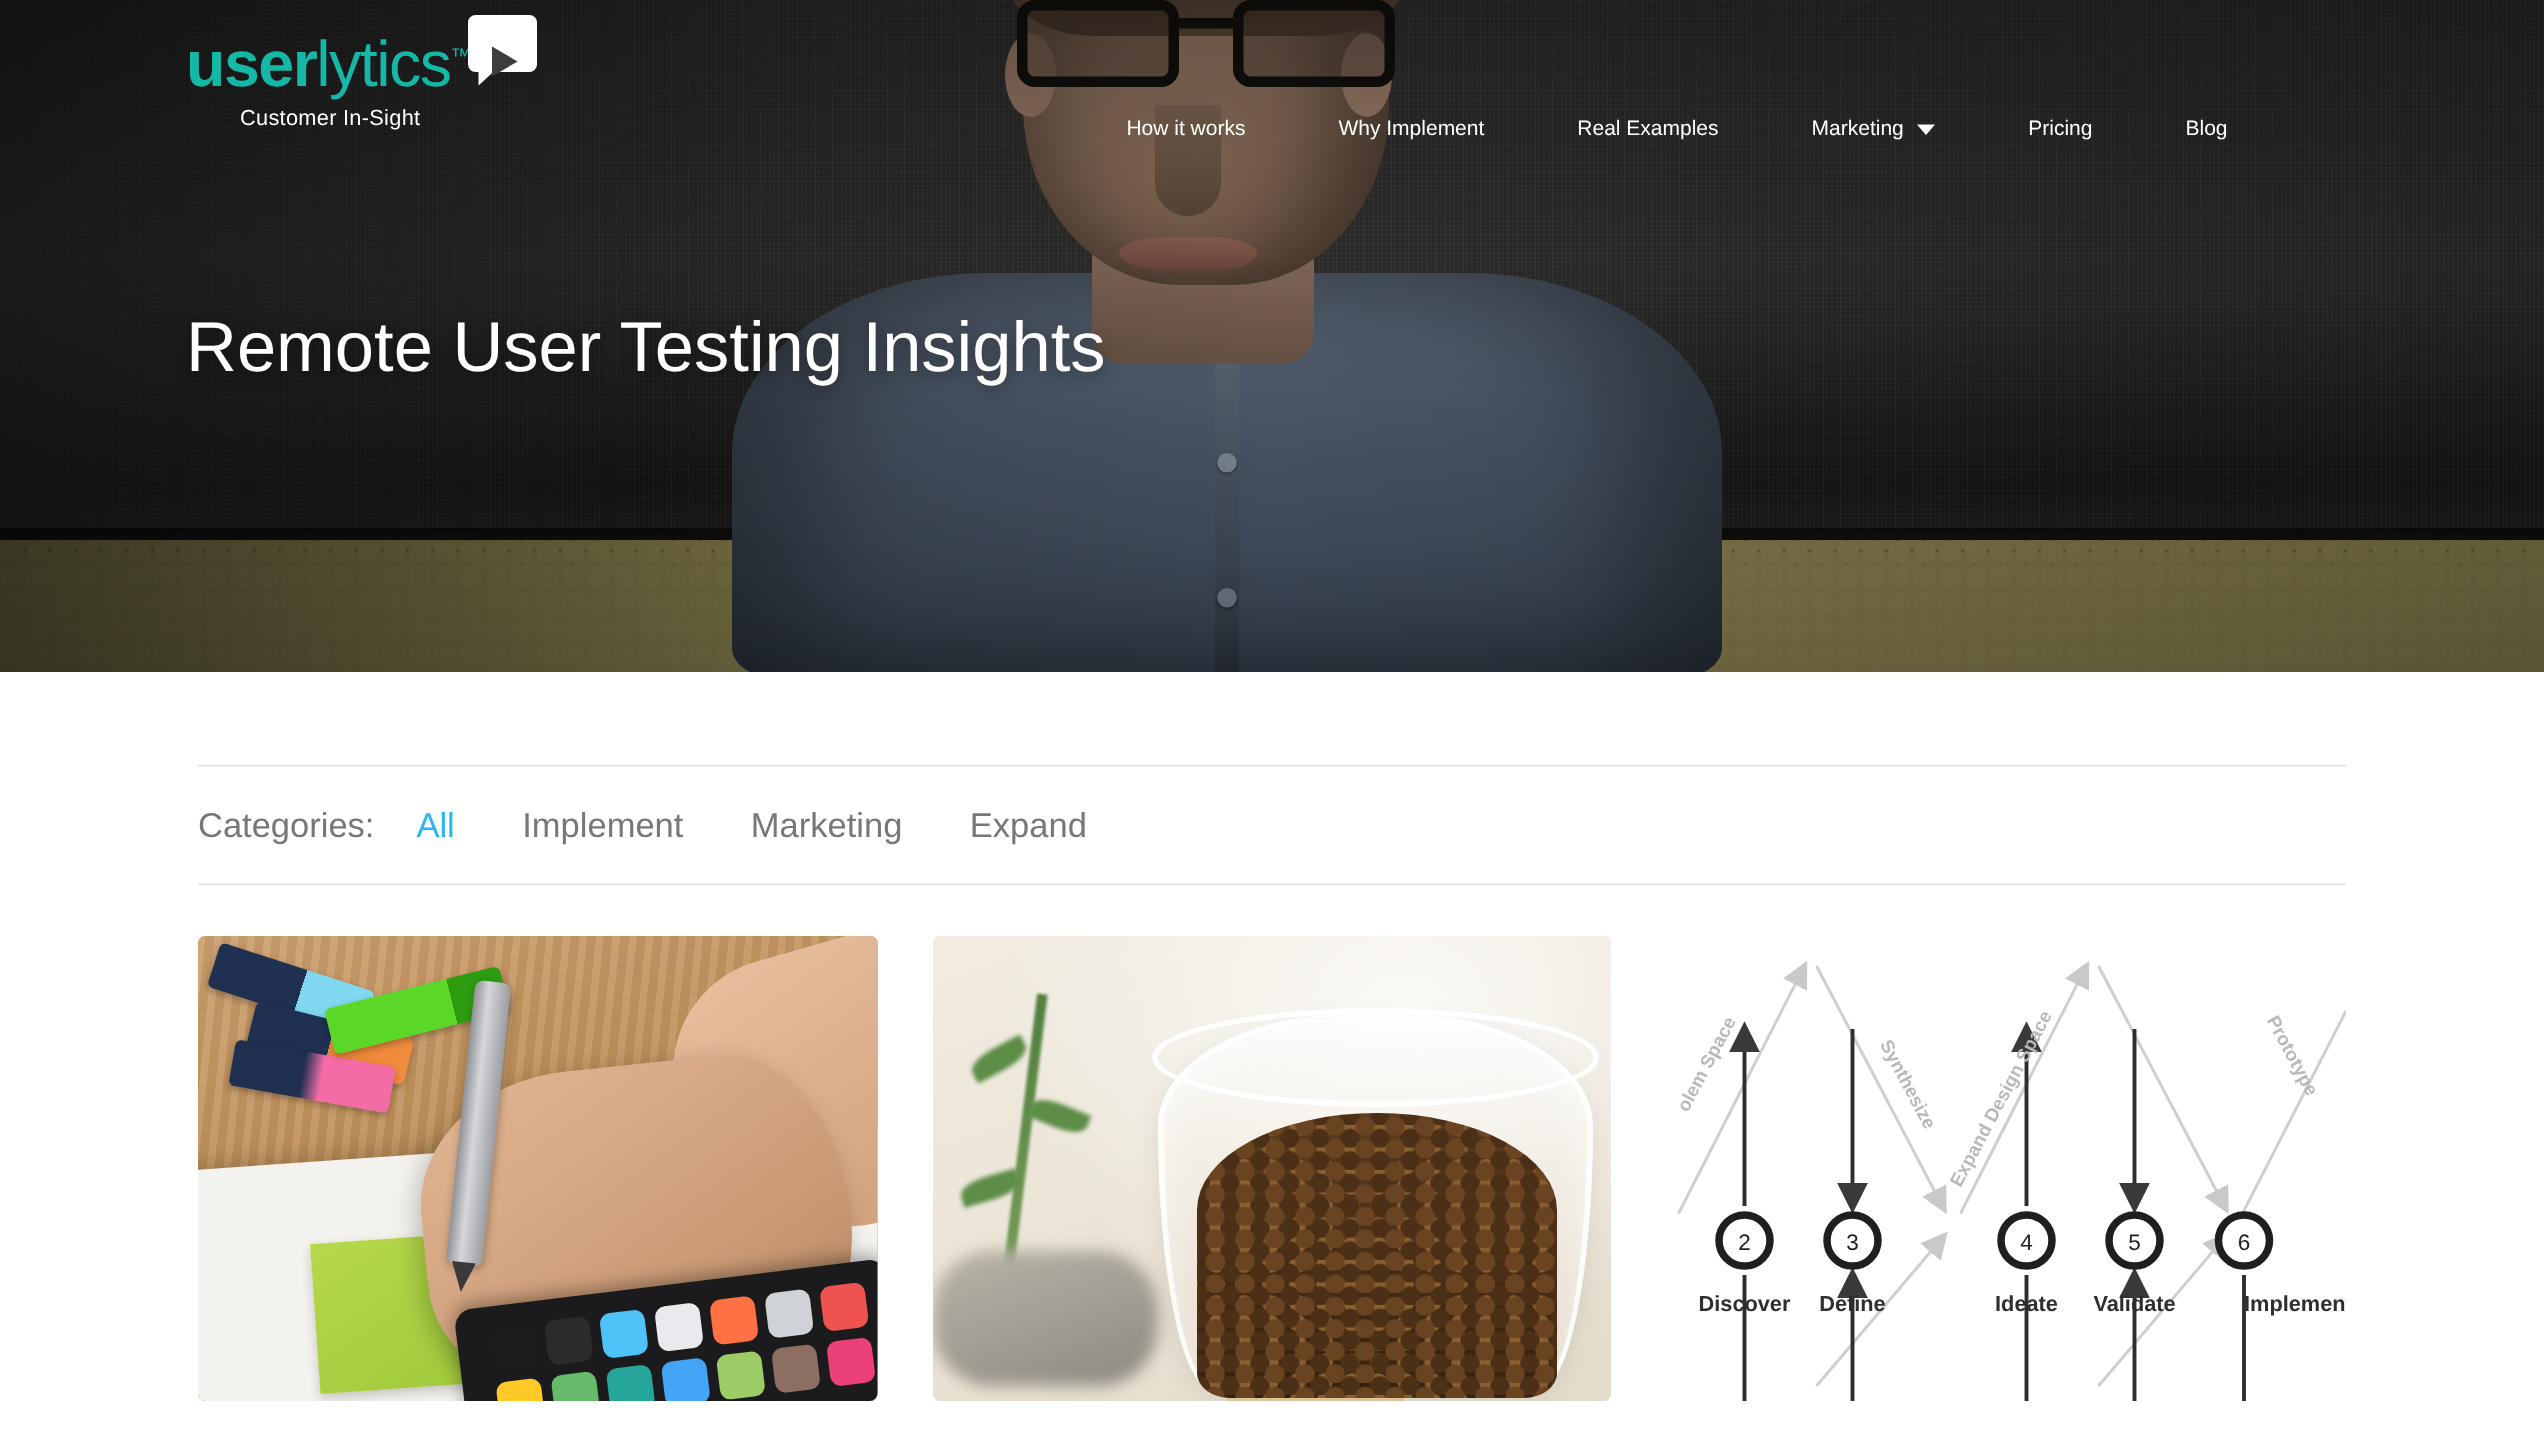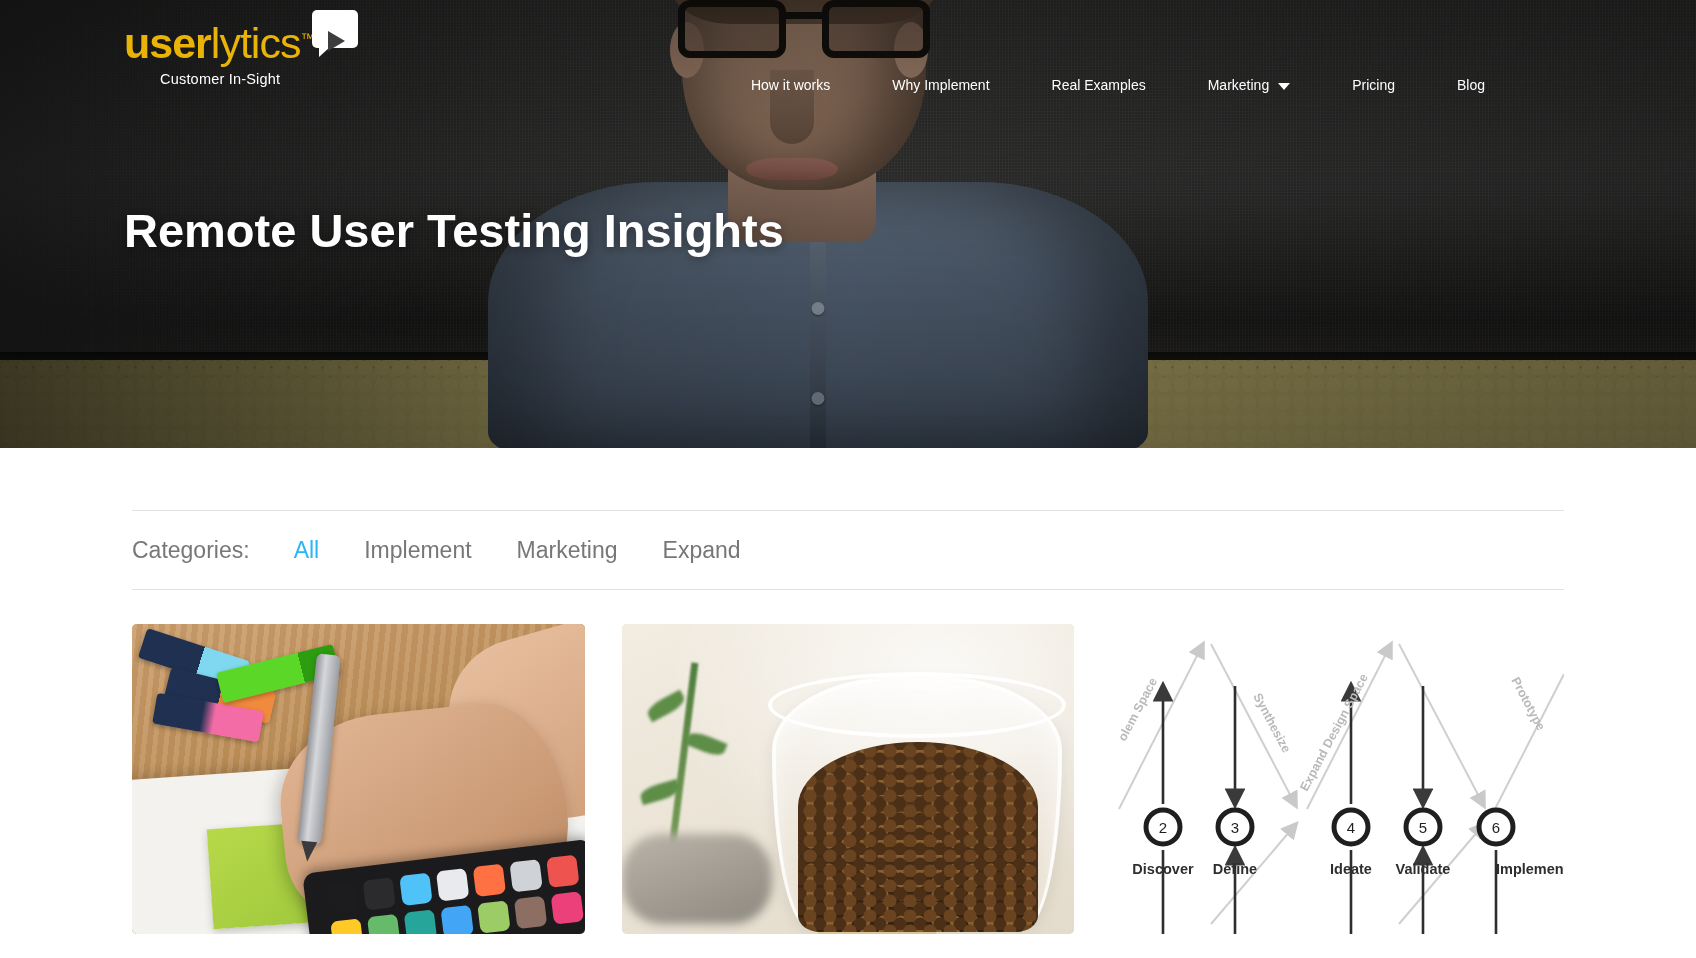--- a/index.html
+++ b/index.html
@@ -145,21 +145,21 @@
   }
 
   
   .header {
     position: absolute; inset: 0 0 auto 0; height: 125px; z-index: 20;
   }
   .logo {
     position: absolute; left: 124px; top: 22px; width: 240px; height: 82px;
   }
   .logo-word {
-    font-size: 43px; line-height: 1; color: #eab308; letter-spacing: -1px;
+    font-size: 43px; line-height: 1; color: #14b8a6; letter-spacing: -1px;
     white-space: nowrap;
   }
   .logo-word .bold { font-weight: 700; }
   .logo-word .light { font-weight: 300; }
   .logo-tm { font-size: 14px; vertical-align: super; font-weight: 400; }
   .logo-tag {
     margin-top: 6px; font-size: 14.5px; color: #ffffff; font-weight: 400;
     letter-spacing: 0.2px; padding-left: 36px;
   }
   .logo-bubble {
@@ -214,40 +214,40 @@
   }
 
   
   .hero-text { position: absolute; left: 124px; top: 190px; z-index: 15; }
   .hero-h1 {
     color: #ffffff; font-size: 51px; font-weight: 700;
     letter-spacing: -0.6px; line-height: 1.12; white-space: nowrap;
     text-shadow: 0 2px 10px rgba(0,0,0,0.35);
   }
   .hero-h2 {
-    color: #ffffff; font-size: 47px; font-weight: 700;
+    color: #ffffff; font-size: 47px; font-weight: 400;
     margin-top: 14px; line-height: 1.15; white-space: nowrap;
     text-shadow: 0 2px 10px rgba(0,0,0,0.35);
   }
 
   
   .content { position: relative; width: 1696px; background: #fff; }
   .rule {
     width: 1432px; height: 1px; background: #e2e2e2;
     margin: 0 auto;
   }
   .rule.top { margin-top: 62px; }
   .cat-row {
     width: 1432px; margin: 0 auto;
     display: flex; align-items: center;
     height: 78px;
   }
   .cat-label {
     font-size: 23px; color: #77777a; font-weight: 400;
-    margin-right: 44px; font-family: "Liberation Sans", sans-serif;
+    margin-right: 28px; font-family: "Liberation Sans", sans-serif;
   }
   .cat-link {
     font-size: 23px; color: #77777a; font-weight: 400;
     margin-right: 45px; cursor: pointer; text-decoration: none;
   }
   .cat-link.active { color: #29b6f6; }
 
   
   .cards {
     width: 1432px; margin: 0 auto; margin-top: 34px;

